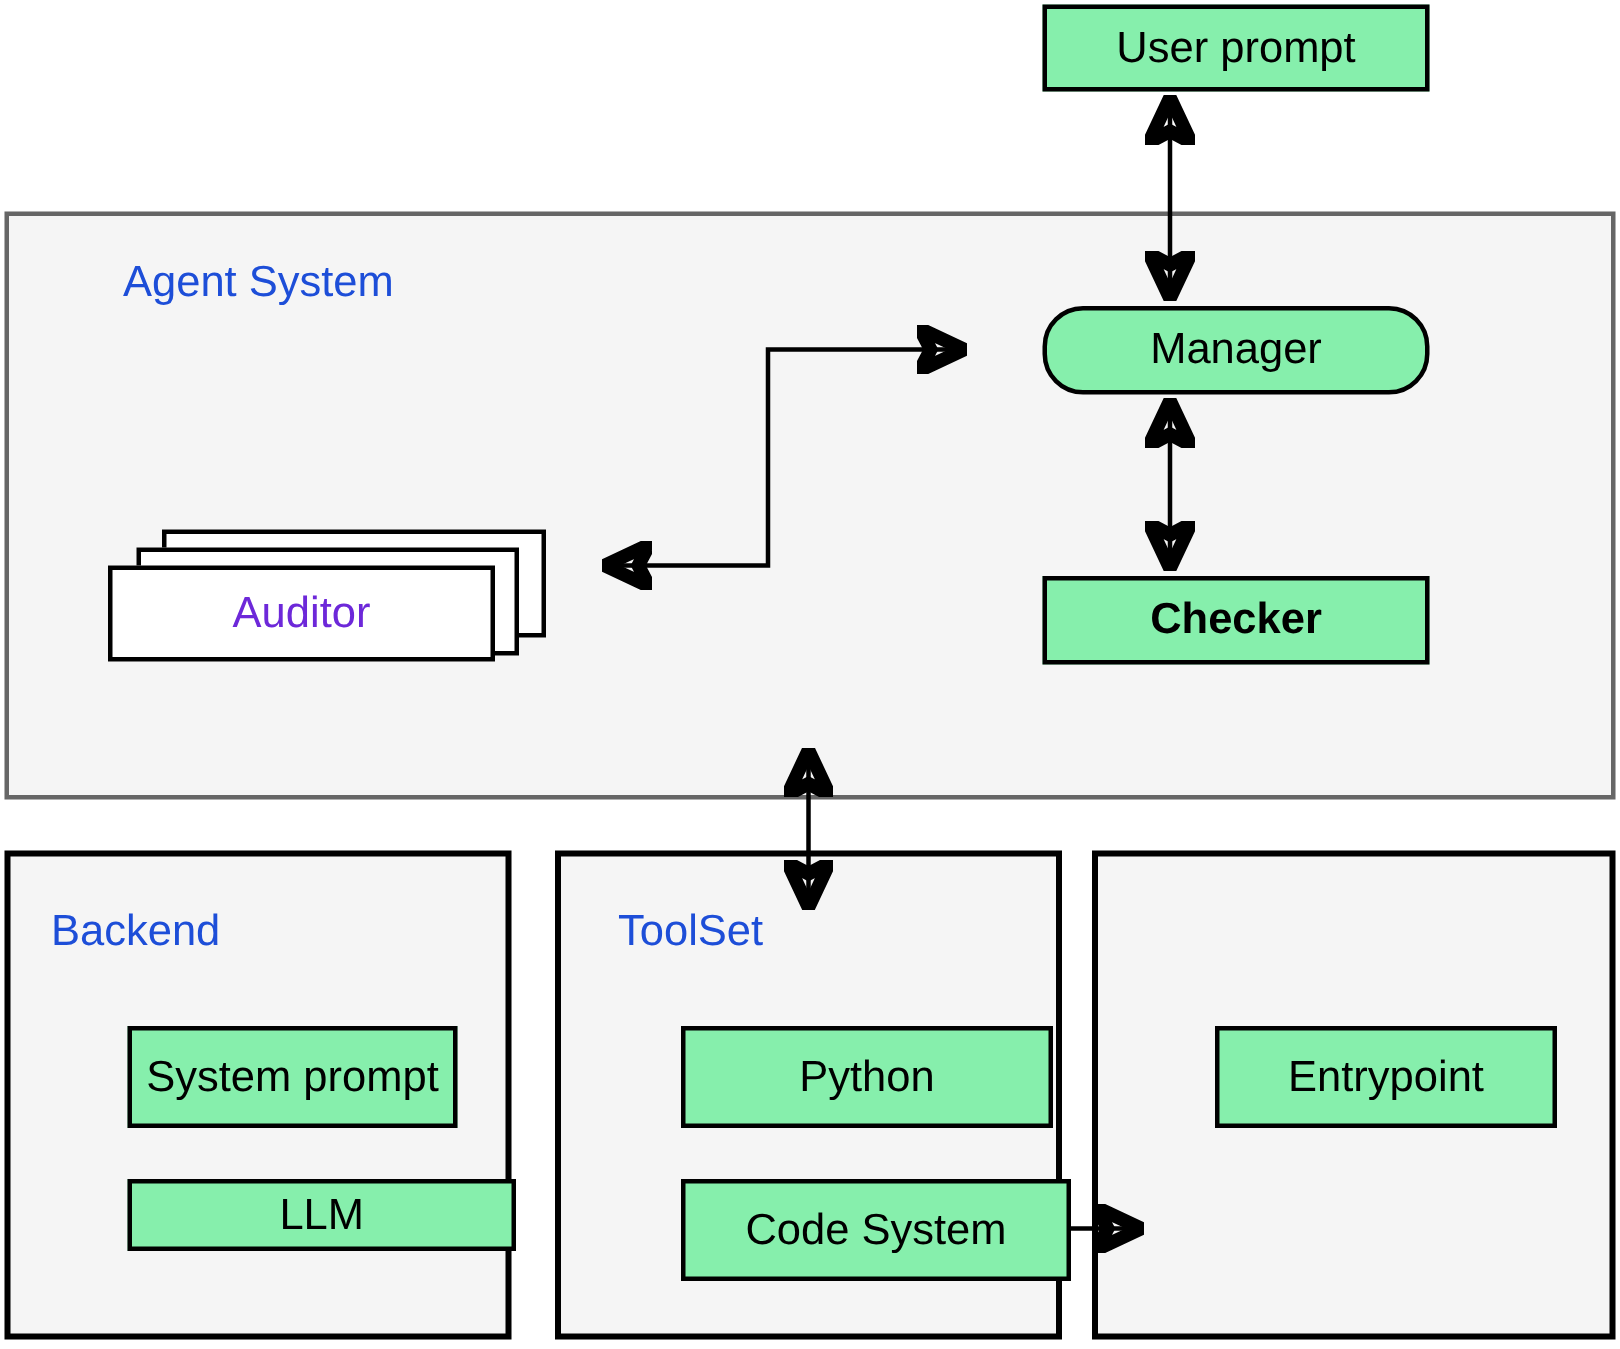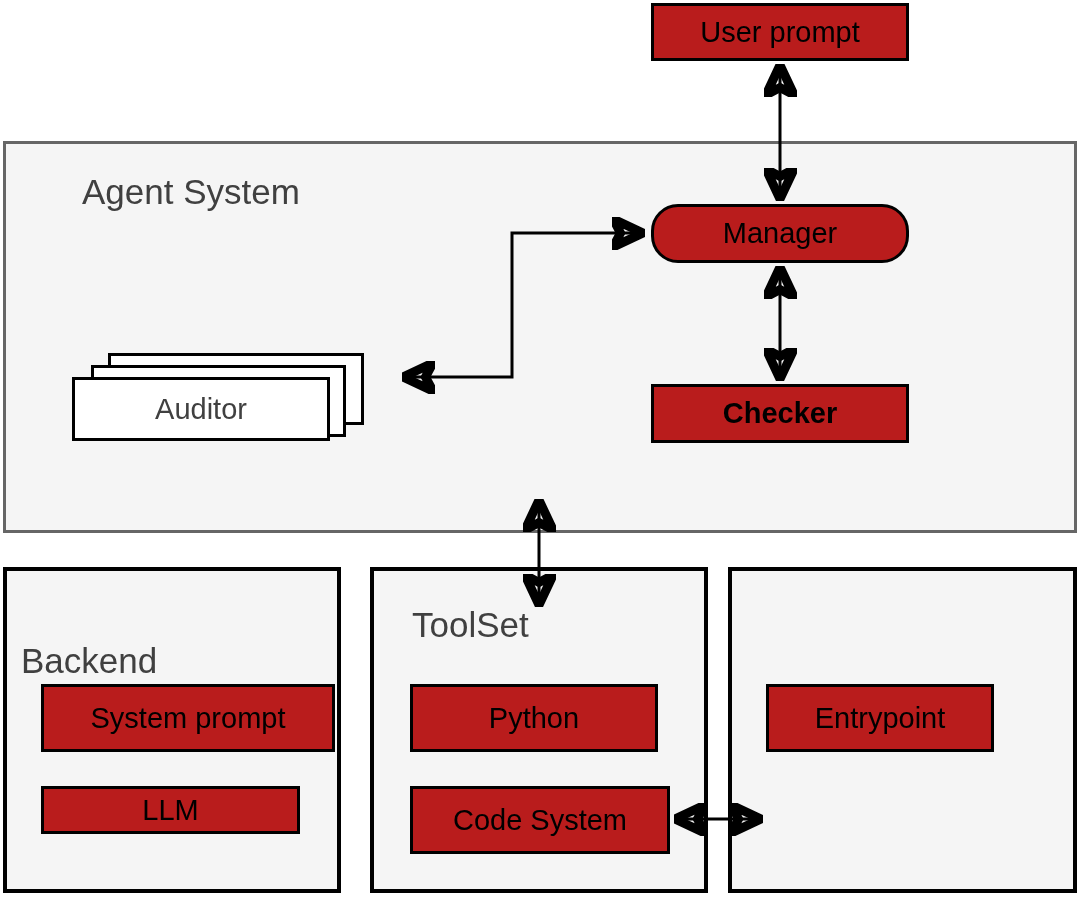--- a/index.html
+++ b/index.html
@@ -14,64 +14,65 @@
   #canvas {
     position: relative;
     width: 1080px;
     height: 899px;
     background: #ffffff;
     overflow: hidden;
   }
   .box {
     position: absolute;
     box-sizing: border-box;
-    background: #b91c1c;
+    background: #86efac;
     border: 3px solid #000000;
     display: flex;
     align-items: center;
     justify-content: center;
     font-size: 29px;
     color: #000000;
     line-height: 1;
     white-space: nowrap;
+    margin-left: 44px;
   }
   .group {
     position: absolute;
     box-sizing: border-box;
     background: #f5f5f5;
   }
   .group-black {
     border: 4px solid #000000;
   }
   .group-gray {
     border: 3px solid #666666;
   }
   .group-label {
     position: absolute;
-    font-size: 35px;
-    color: #404040;
+    font-size: 29px;
+    color: #1d4ed8;
     line-height: 1;
     white-space: nowrap;
   }
   .stack-layer {
     position: absolute;
     box-sizing: border-box;
     background: #ffffff;
     border: 3px solid #000000;
   }
   .stack-front {
     position: absolute;
     box-sizing: border-box;
     background: #ffffff;
     border: 3px solid #000000;
     display: flex;
     align-items: center;
     justify-content: center;
     font-size: 29px;
-    color: #404040;
+    color: #6d28d9;
     line-height: 1;
     white-space: nowrap;
   }
   svg.edges {
     position: absolute;
     left: 0;
     top: 0;
     width: 1080px;
     height: 899px;
     overflow: visible;
@@ -85,21 +86,21 @@
 </style>
 </head>
 <body>
 
 <div id="canvas">
 
   <div class="group group-gray" style="left:3px; top:141px; width:1074px; height:392px;"></div>
   <div class="group-label" style="left:82px; top:174px;">Agent System</div>
 
   <div class="group group-black" style="left:3px; top:567px; width:338px; height:326px;"></div>
-  <div class="group-label" style="left:21px; top:607px;margin-top:36px;">Backend</div>
+  <div class="group-label" style="left:34px; top:607px;">Backend</div>
 
   <div class="group group-black" style="left:370px; top:567px; width:338px; height:326px;"></div>
   <div class="group-label" style="left:412px; top:607px;">ToolSet</div>
 
   <div class="group group-black" style="left:728px; top:567px; width:349px; height:326px;"></div>
 
   <svg class="edges" viewBox="0 0 1080 899">
     <defs>
       <marker id="arrow-end" markerWidth="11" markerHeight="11" refX="9.5" refY="5.5" orient="auto" markerUnits="strokeWidth">
         <path d="M0.5,0.8 L10.5,5.5 L0.5,10.2 L3,5.5 Z" fill="#000000" stroke="none"></path>
@@ -123,21 +124,21 @@
   <div class="box" style="left:651px; top:3px; width:258px; height:58px;">User prompt</div>
 
   <div class="box" style="left:651px; top:204px; width:258px; height:59px;border-radius:27px;">Manager</div>
 
   <div class="box" style="left:651px; top:384px; width:258px; height:59px;font-weight:bold;">Checker</div>
 
   <div class="stack-layer" style="left:108px; top:353px; width:256px; height:72px;"></div>
   <div class="stack-layer" style="left:91px; top:365px; width:255px; height:72px;"></div>
   <div class="stack-front" style="left:72px; top:377px; width:258px; height:64px;">Auditor</div>
 
-  <div class="box" style="left:41px; top:684px; width:294px; height:68px;">System prompt</div>
+  <div class="box" style="left:41px; top:684px; width:220px; height:68px;">System prompt</div>
   <div class="box" style="left:41px; top:786px; width:259px; height:48px;">LLM</div>
 
   <div class="box" style="left:410px; top:684px; width:248px; height:68px;">Python</div>
   <div class="box" style="left:410px; top:786px; width:260px; height:68px;">Code System</div>
 
   <div class="box" style="left:766px; top:684px; width:228px; height:68px;">Entrypoint</div>
 
 </div>
 
 </body></html>

